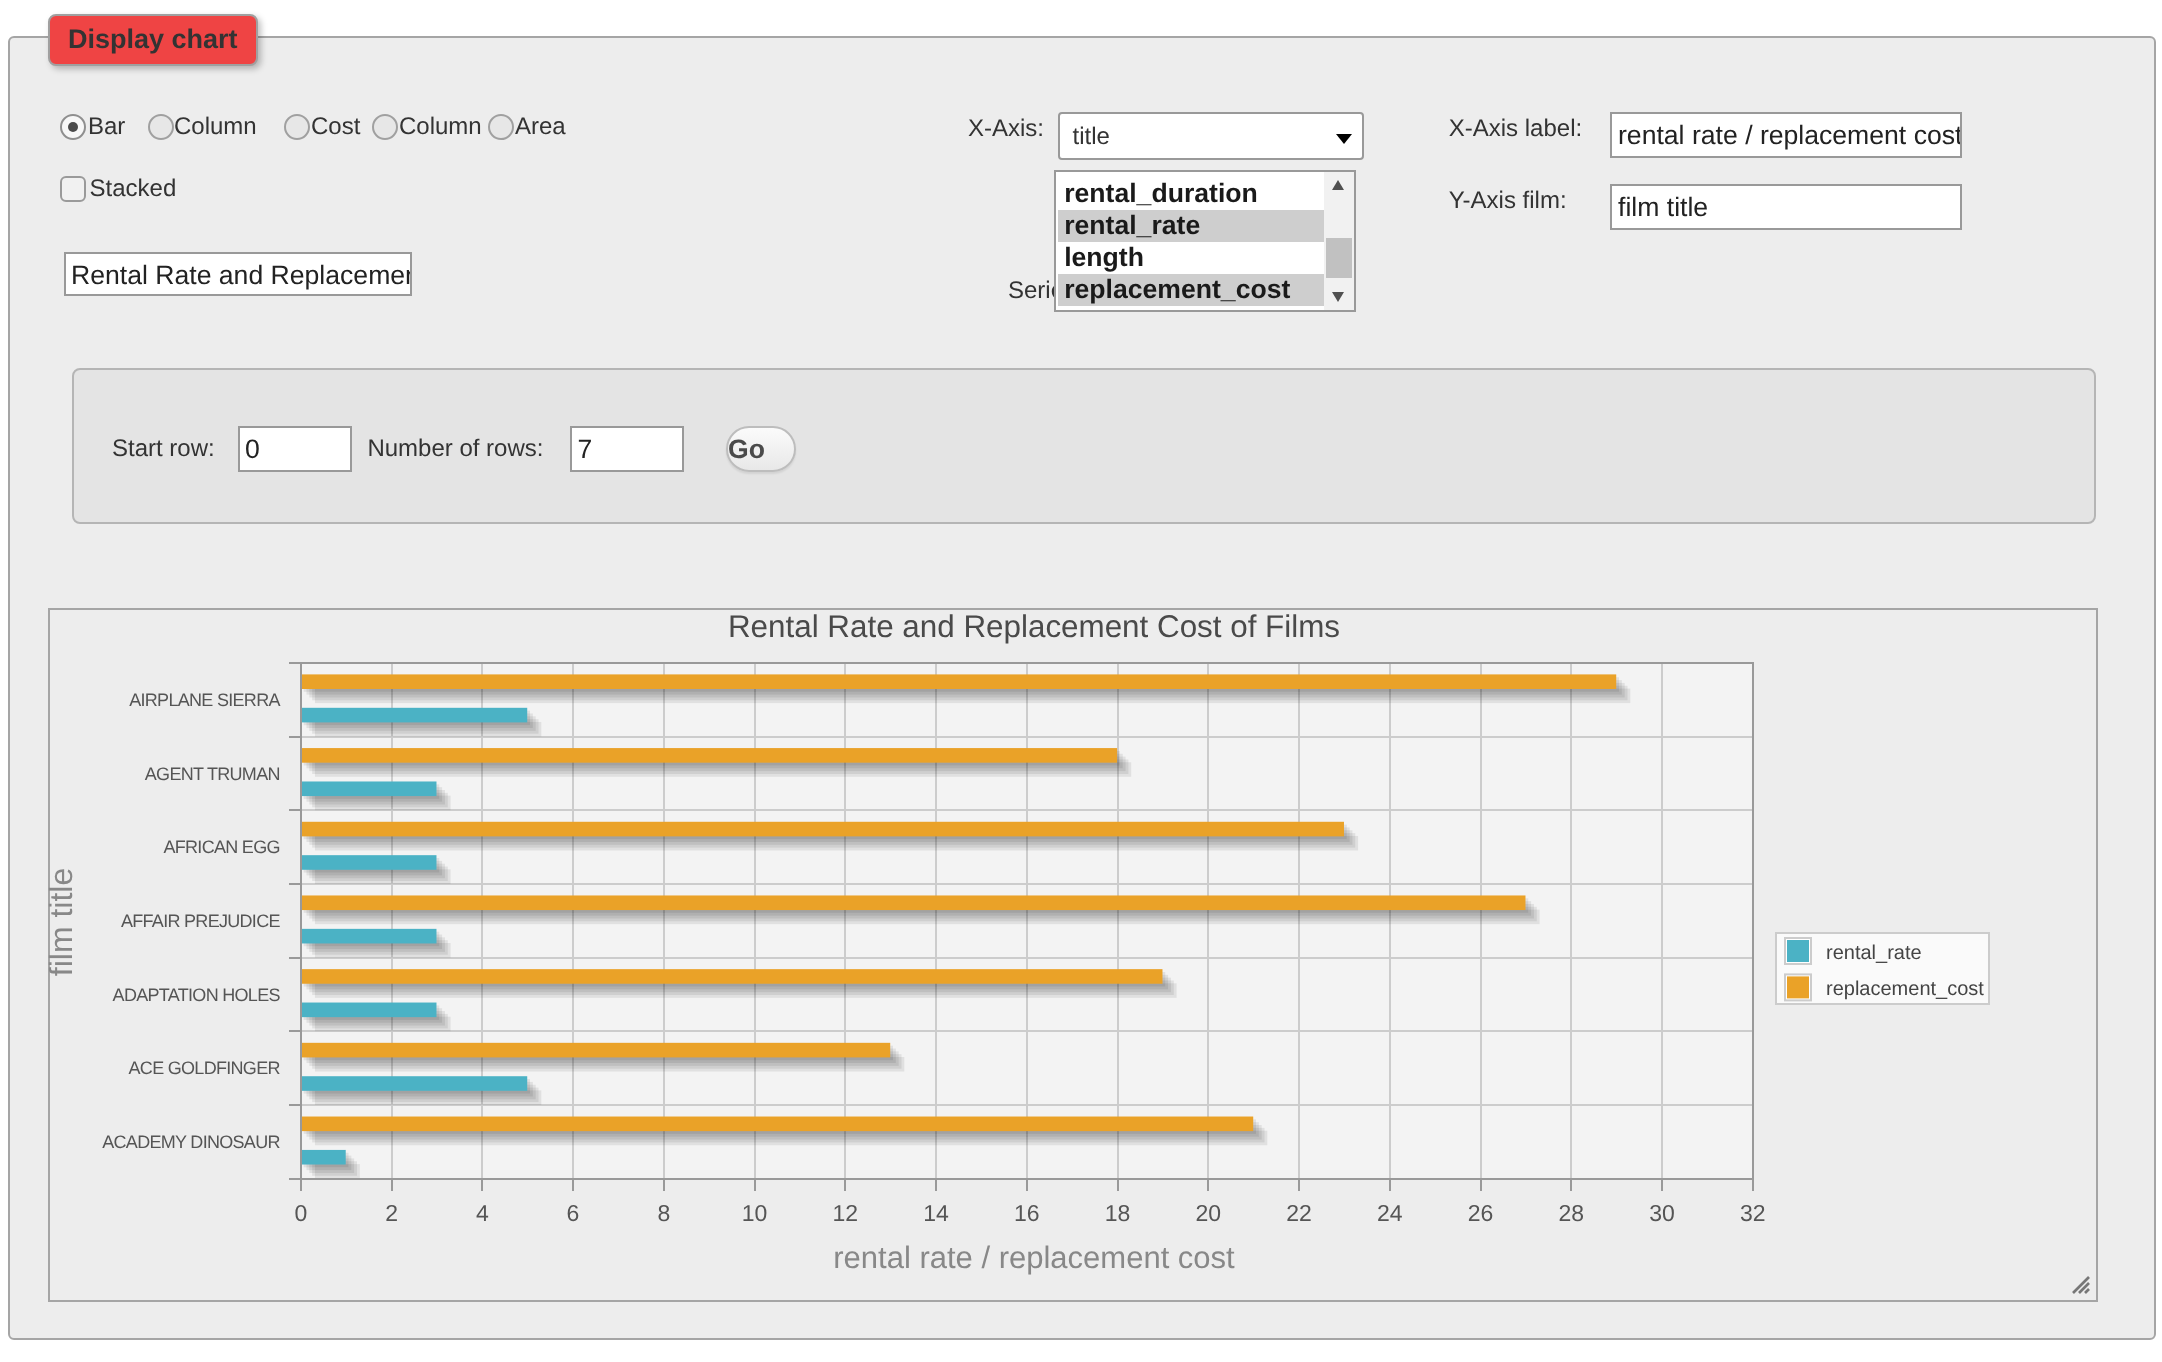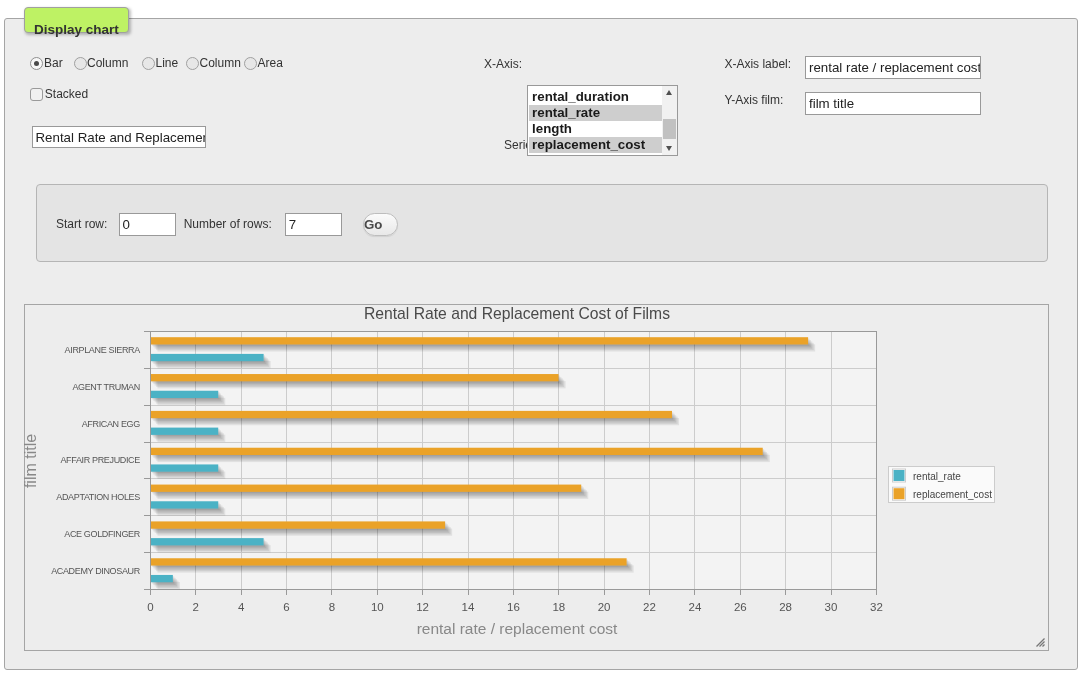--- a/index.html
+++ b/index.html
@@ -1,20 +1,20 @@
 <!DOCTYPE html>
 <html><head><meta charset="utf-8"><style>
 * { margin:0; padding:0; box-sizing:border-box; }
 html,body { background:#fff; width:1081px; height:681px; font-family:"Liberation Sans",sans-serif; }
 #wrap { position:relative; width:1081px; height:681px; overflow:hidden; }
 .abs { position:absolute; }
 #fieldset { left:4px; top:18px; width:1074px; height:652px; background:#ededed;
   border:1px solid #a5a5a5; border-radius:3px; }
-#legendbox { left:24px; top:7px; height:26px; line-height:24px; background:#bef264;
-  border:1px solid #a0a0a0; border-radius:4px; padding:10px 9px; font-size:13.5px; font-weight:bold;
+#legendbox { left:24px; top:7px; height:26px; line-height:24px; background:#ef4444;
+  border:1px solid #a0a0a0; border-radius:4px; padding:0 9px; font-size:13.5px; font-weight:bold;
   color:#333; box-shadow:1.5px 1.5px 3px rgba(0,0,0,0.25); }
 .lbl { font-size:12px; color:#333; white-space:nowrap; }
 .radio { width:13px; height:13px; border-radius:50%; border:1px solid #a0a0a0;
   background:#e7e7e7; }
 .radio.on { border-color:#8f8f8f; background:#f7f7f7; }
 .radio.on::after { content:""; position:absolute; left:2.8px; top:2.8px; width:5.4px; height:5.4px;
   border-radius:50%; background:#4a4a4a; }
 .checkbox { width:13px; height:13px; border:1px solid #9a9a9a; border-radius:3px; background:#f1f1f1; }
 .tinput { background:#fff; border:1px solid #999; font-size:13.3px; color:#222;
   padding:0 3px; line-height:21px; white-space:nowrap; overflow:hidden; }
@@ -39,32 +39,36 @@
 </style></head><body>
 <div id="wrap">
   <div class="abs" id="fieldset"></div>
   <div class="abs" id="legendbox">Display chart</div>
 
   <div class="abs radio on" style="left:30px;top:57px"></div>
   <div class="abs lbl" style="left:44px;top:56px">Bar</div>
   <div class="abs radio" style="left:74px;top:57px"></div>
   <div class="abs lbl" style="left:87px;top:56px">Column</div>
   <div class="abs radio" style="left:142px;top:57px"></div>
-  <div class="abs lbl" style="left:155.5px;top:56px">Line</div>
+  <div class="abs lbl" style="left:155.5px;top:56px">Cost</div>
   <div class="abs radio" style="left:186px;top:57px"></div>
   <div class="abs lbl" style="left:199.5px;top:56px">Column</div>
   <div class="abs radio" style="left:244px;top:57px"></div>
   <div class="abs lbl" style="left:257.5px;top:56px">Area</div>
 
   <div class="abs checkbox" style="left:30px;top:88px"></div>
   <div class="abs lbl" style="left:44.8px;top:87px">Stacked</div>
 
   <div class="abs tinput" style="left:31.5px;top:126px;width:174px;height:22px">Rental Rate and Replacement Cost of Films</div>
 
   <div class="abs lbl" style="left:484px;top:57px">X-Axis:</div>
+  <div class="abs" id="sel">
+      <span style="position:absolute;left:6px;top:3.5px" class="lbl">title</span>
+      <span class="arr"></span>
+    </div>
 
   <div class="abs lbl" style="left:504px;top:138px">Series:</div>
   <div class="abs" id="mlist">
     <div class="opt" style="top:3.7px">rental_duration</div>
     <div class="opt sel" style="top:19.7px">rental_rate</div>
     <div class="opt" style="top:35.7px">length</div>
     <div class="opt sel" style="top:51.7px">replacement_cost</div>
     <div id="sbar">
       <span class="sarr" style="top:4px;border-bottom:5px solid #505050"></span>
       <div id="sthumb"></div>

